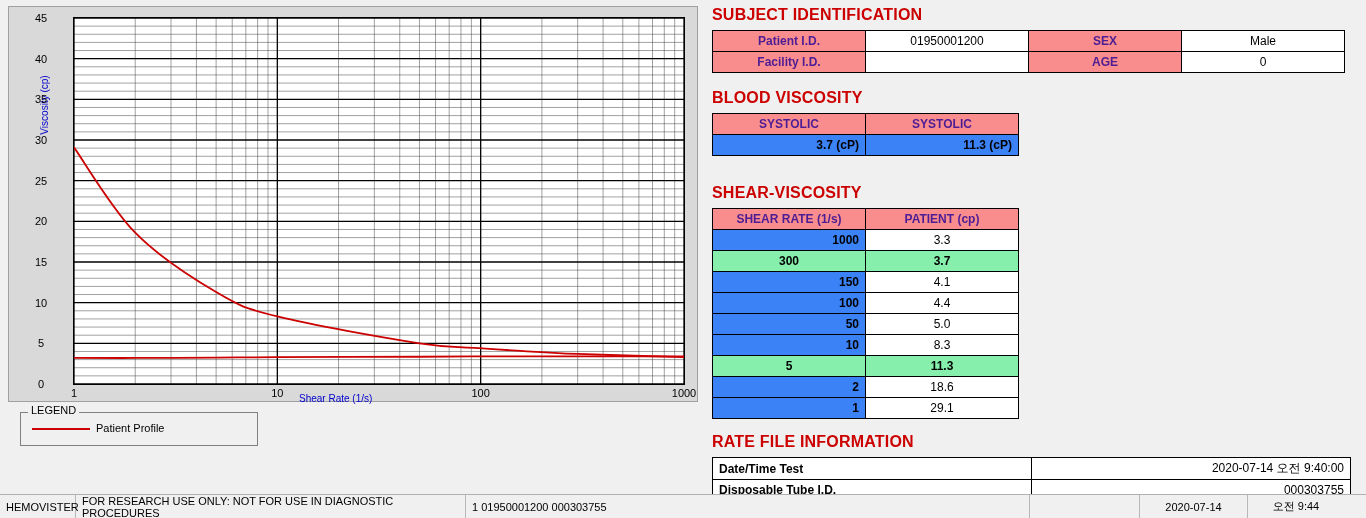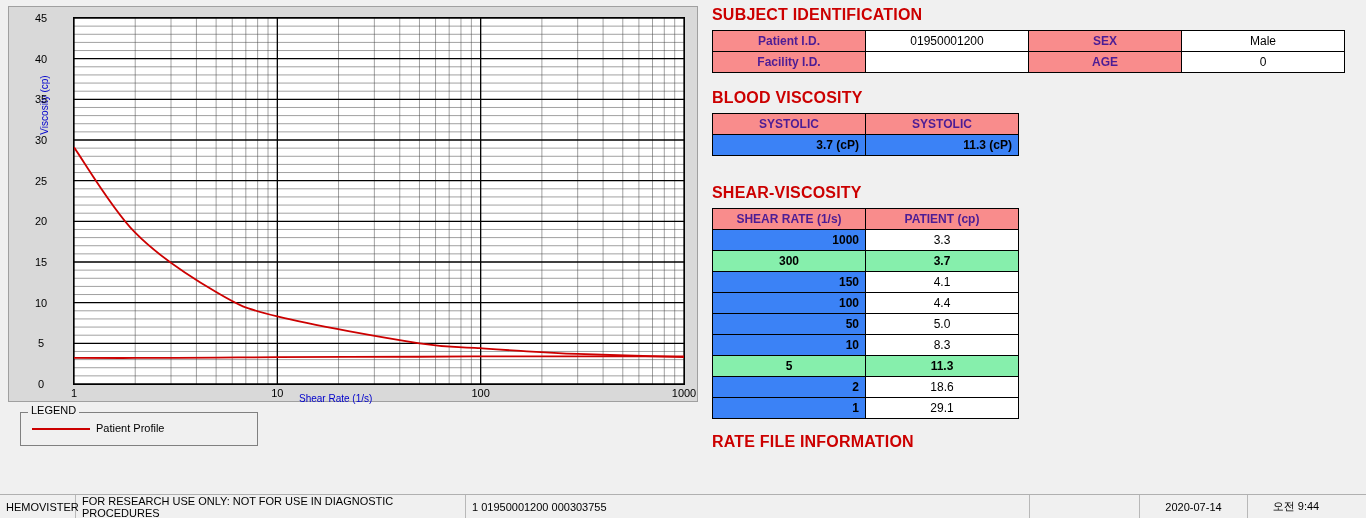--- a/index.html
+++ b/index.html
@@ -387,20 +387,32 @@
             <td class="val">18.6</td>
           </tr>
           <tr>
             <td class="bold-c">1</td>
             <td class="val">29.1</td>
           </tr>
         </tbody>
     </table>
 
     <h2 class="section-title">RATE FILE INFORMATION</h2>
+    <table class="grid" id="tbl-testinfo">
+      <tbody>
+          <tr>
+        <td class="lbl-left c1">Date/Time Test</td>
+        <td class="val-right c2">2020-07-14   오전 9:40:00</td>
+      </tr>
+      <tr>
+        <td class="lbl-left c1">Disposable Tube I.D.</td>
+        <td class="val-right c2">000303755</td>
+      </tr>
+    </tbody>
+      </table>
   </div>
 
   <div id="statusbar">
     <div class="sb-cell" id="sb-app">HEMOVISTER</div>
     <div class="sb-cell" id="sb-notice">FOR RESEARCH USE ONLY: NOT FOR USE IN DIAGNOSTIC PROCEDURES</div>
     <div class="sb-cell" id="sb-id">1  01950001200  000303755</div>
     <div class="sb-cell" id="sb-blank"></div>
     <div class="sb-cell" id="sb-date">2020-07-14</div>
     <div class="sb-cell" id="sb-time">오전 9:44</div>
   </div>

